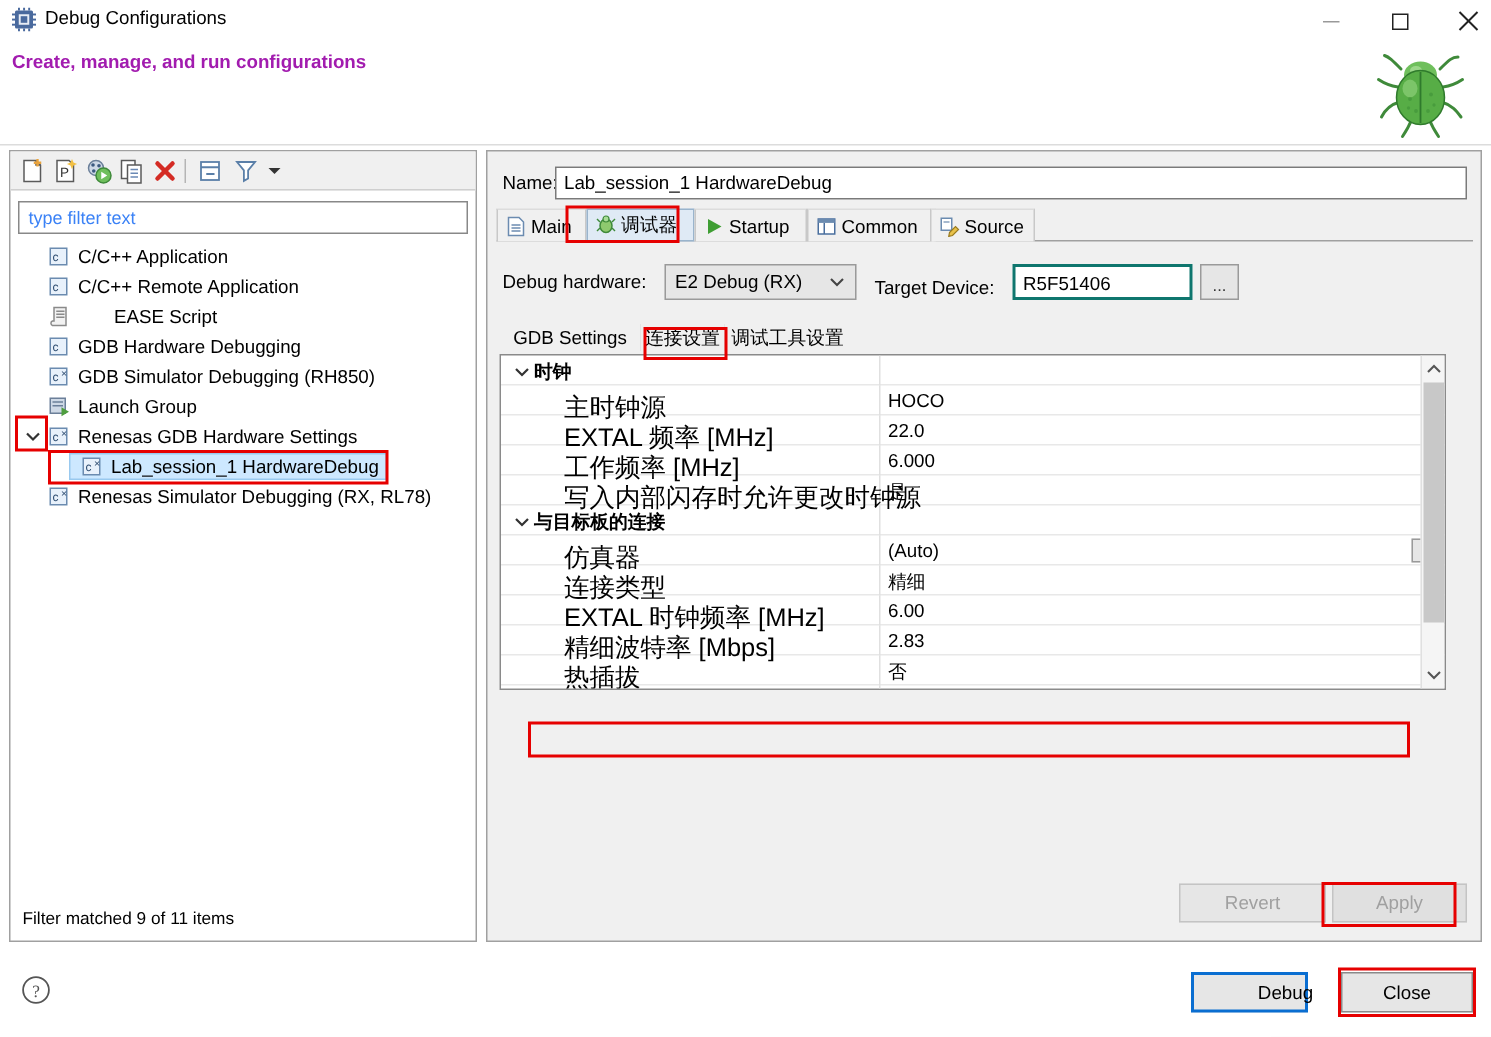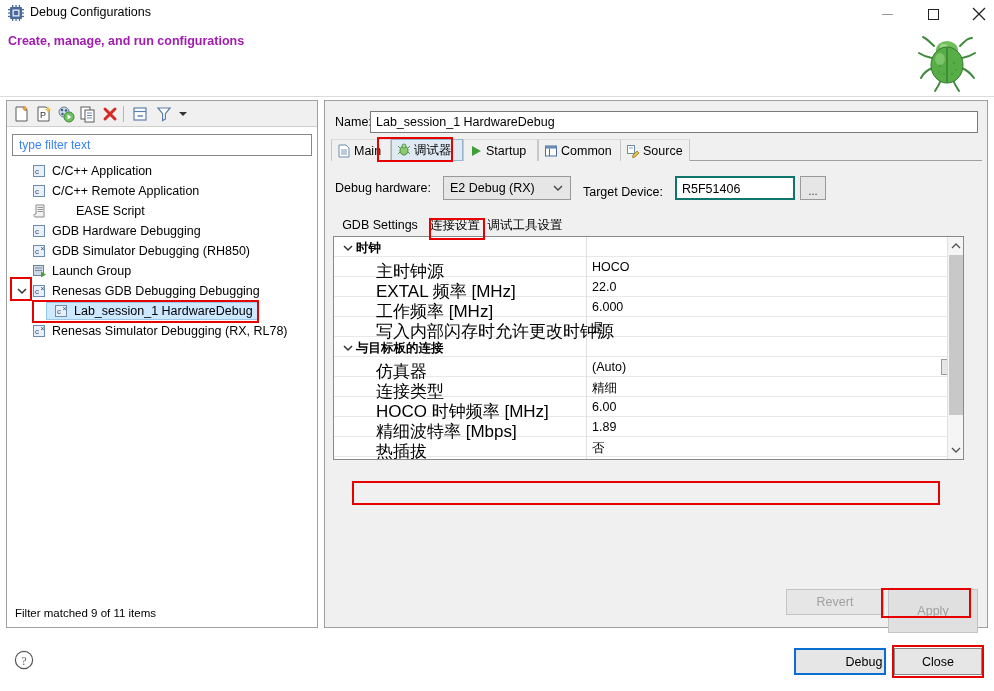--- a/index.html
+++ b/index.html
@@ -85,25 +85,25 @@
   .tr .grp { position: absolute; left: 22px; top: 3px; font-size: 12.5px; font-weight: bold; }
   .tr .gchev { position: absolute; left: 8px; top: 6px; }
   .tr .rchev { position: absolute; right: 4px; top: 6px; }
   .tr .dots { position: absolute; right: 2px; top: 2px; width: 20px; height: 16px; background: #e6e6e6; border: 1px solid #9a9a9a; display: flex; align-items: flex-end; justify-content: center; font-size: 10px; color: #333; }
 
   .vscroll { position: absolute; right: 0; top: 0; width: 16px; height: 222px; background: #f5f5f5; border-left: 1px solid #e0e0e0; }
   .vscroll .arrow { position: absolute; left: 0; width: 16px; height: 17px; display: flex; align-items: center; justify-content: center; }
   .vscroll .thumb { position: absolute; left: 1px; width: 14px; background: #c8c8c8; }
 
   .revert-btn { position: absolute; left: 461px; top: 488px; width: 98px; height: 26px; background: #e6e6e6; border: 1px solid #c4c4c4; color: #a0a0a0; display: flex; align-items: center; justify-content: center; font-size: 12.5px; }
-  .apply-btn { position: absolute; left: 563px; top: 488px; width: 90px; height: 44px; background: #e0e0e0; border: 1px solid #c4c4c4; color: #a0a0a0; display: flex; align-items: center; justify-content: center; font-size: 12.5px; }
+  .apply-btn { position: absolute; left: 563px; top: 488px; width: 90px; height: 26px; background: #e0e0e0; border: 1px solid #c4c4c4; color: #a0a0a0; display: flex; align-items: center; justify-content: center; font-size: 12.5px; }
 
   
   .help-icon { position: absolute; left: 14px; top: 650px; width: 20px; height: 20px; }
-  .debug-btn { position: absolute; left: 794px; top: 648px; width: 92px; height: 27px; background: #e6e6e6; border: 2px solid #0a6ed1; display: flex; align-items: center; justify-content: center; font-size: 12.5px; padding-left: 48px; }
+  .debug-btn { position: absolute; left: 794px; top: 648px; width: 78px; height: 27px; background: #e6e6e6; border: 2px solid #0a6ed1; display: flex; align-items: center; justify-content: center; font-size: 12.5px; padding-left: 48px; }
   .close-btn { position: absolute; left: 894px; top: 648px; width: 88px; height: 27px; background: #e6e6e6; border: 1px solid #8a8a8a; display: flex; align-items: center; justify-content: center; font-size: 12.5px; }
 
   
   .anno { position: absolute; border: 2.5px solid #e60000; pointer-events: none; z-index: 40; }
 </style>
 </head>
 <body>
 
 <div id="root">
 
@@ -286,21 +286,21 @@
         </div>
         <div class="trow" style="top: 120px;">
           <svg width="12" height="12" viewBox="0 0 12 12" class="tw" style="position: absolute; left: 6px; top: 4px;">
             <path d="M2,4 l4,4 l4,-4" fill="none" stroke="#333" stroke-width="1.5"></path>
           </svg>
           <svg width="16" height="16" viewBox="0 0 16 16" class="ticon" style="position: absolute; left: 22px; top: 2px;">
             <rect x="1.5" y="2.5" width="11" height="11" fill="#e8f1fb" stroke="#6b8bb0" stroke-width="1"></rect>
             <text x="3" y="11" font-size="8" font-family="Liberation Sans" fill="#2b4a6e">c</text>
             <text x="8.6" y="8" font-size="7" font-family="Liberation Sans" fill="#2b4a6e">×</text>
           </svg>
-          <div class="tlabel" style="left: 42px;">Renesas GDB Debugging Debugging</div>
+          <div class="tlabel" style="left: 42px;">Renesas GDB Hardware Settings</div>
         </div>
         <div class="trow" style="top: 140px;">
           <div class="sel-bg" style="left: 36px; top: 1px; width: 212px; height: 18px;"></div>
           <svg width="16" height="16" viewBox="0 0 16 16" class="ticon" style="position: absolute; left: 44px; top: 2px;">
             <rect x="1.5" y="2.5" width="11" height="11" fill="#e8f1fb" stroke="#6b8bb0" stroke-width="1"></rect>
             <text x="3" y="11" font-size="8" font-family="Liberation Sans" fill="#2b4a6e">c</text>
             <text x="8.6" y="8" font-size="7" font-family="Liberation Sans" fill="#2b4a6e">×</text>
           </svg>
           <div class="tlabel" style="left: 64px;">Lab_session_1 HardwareDebug</div>
         </div>
@@ -450,30 +450,30 @@
           <div class="tr" style="top: 140px;">
             <div class="vdiv"></div>
             <div class="k" style="left: 42px;">连接类型</div>
             <div class="v dim">精细</div>
             <svg width="10" height="7" viewBox="0 0 10 7" class="rchev" style="position: absolute; right: 4px; top: 6px;">
               <path d="M1,1 l4,4 l4,-4" fill="none" stroke="#bbb" stroke-width="1.4"></path>
             </svg>
           </div>
           <div class="tr" style="top: 160px;">
             <div class="vdiv"></div>
-            <div class="k" style="left: 42px;">HOCO 时钟频率 [MHz]</div>
+            <div class="k" style="left: 42px;">EXTAL 时钟频率 [MHz]</div>
             <div class="v dim">6.00</div>
             <svg width="10" height="7" viewBox="0 0 10 7" class="rchev" style="position: absolute; right: 4px; top: 6px;">
               <path d="M1,1 l4,4 l4,-4" fill="none" stroke="#bbb" stroke-width="1.4"></path>
             </svg>
           </div>
           <div class="tr" style="top: 180px;">
             <div class="vdiv"></div>
             <div class="k" style="left: 42px;">精细波特率 [Mbps]</div>
-            <div class="v">1.89</div>
+            <div class="v">2.83</div>
             <svg width="10" height="7" viewBox="0 0 10 7" class="rchev" style="position: absolute; right: 4px; top: 6px;">
               <path d="M1,1 l4,4 l4,-4" fill="none" stroke="#333" stroke-width="1.4"></path>
             </svg>
           </div>
           <div class="tr" style="top: 200px;">
             <div class="vdiv"></div>
             <div class="k" style="left: 42px;">热插拔</div>
             <div class="v dim">否</div>
             <svg width="10" height="7" viewBox="0 0 10 7" class="rchev" style="position: absolute; right: 4px; top: 6px;">
               <path d="M1,1 l4,4 l4,-4" fill="none" stroke="#bbb" stroke-width="1.4"></path>

